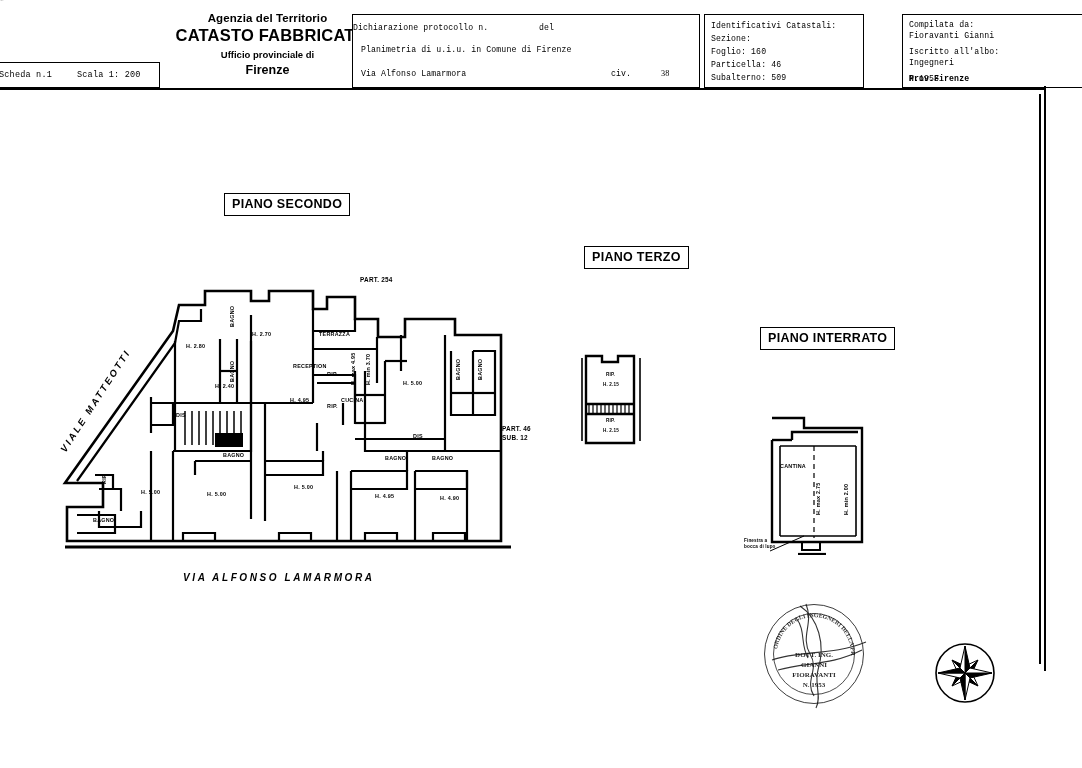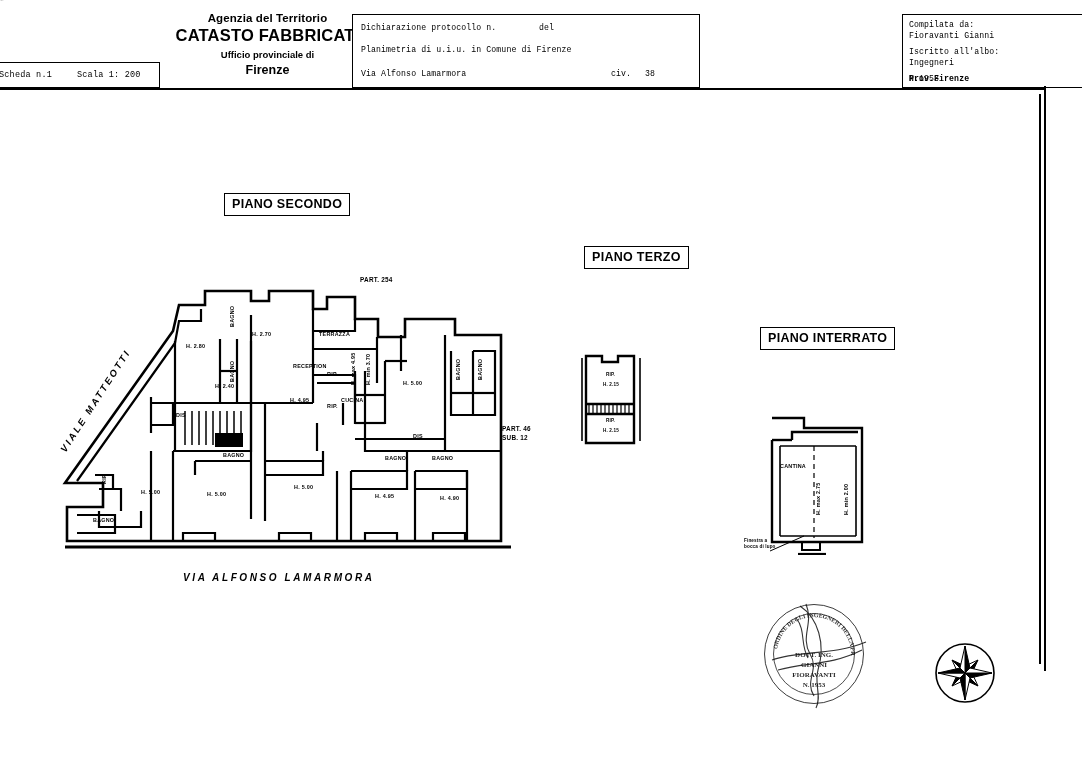--- a/index.html
+++ b/index.html
@@ -17,26 +17,26 @@
   #scala-label{}
 
   #agency{position:absolute;left:170px;top:12px;width:195px;text-align:center;}
   #agency .a1{font-size:11.5px;font-weight:bold;letter-spacing:.1px;}
   #agency .a2{font-size:16.5px;font-weight:bold;letter-spacing:.2px;margin-top:2px;}
   #agency .a3{font-size:9.5px;font-weight:bold;margin-top:4px;}
   #agency .a4{font-size:12.5px;font-weight:bold;margin-top:3px;}
 
   #box-decl{left:352px;top:14px;width:348px;height:74px;}
   #box-decl .l{position:absolute;font-size:8.2px;letter-spacing:.1px;white-space:nowrap;}
-  #decl-1{left:8px;top:8px;}
+  #decl-1{left:0;top:8px;}
   #decl-del{left:186px;top:8px;}
   #decl-2{left:8px;top:30px;}
   #decl-3{left:8px;top:54px;}
   #decl-civ{left:258px;top:54px;}
-  #decl-civnum{left:292px;top:54px;}
+  #decl-civnum{left:308px;top:54px;font-family:Liberation Serif, serif;}
 
   #box-ident{left:704px;top:14px;width:160px;height:74px;}
   #box-ident .l{position:absolute;font-size:8.2px;letter-spacing:.1px;white-space:nowrap;left:6px;}
   #id-t{top:6px;}
   #id-sez{top:19px;left:22px;}
   #id-fog{top:32px;left:30px;}
   #id-par{top:45px;}
   #id-sub{top:58px;}
 
   #box-comp{left:866px;top:14px;width:200px;height:74px;margin-left:36px;}
@@ -117,20 +117,27 @@
 
   <div class="hdr-box" id="box-decl">
     <div class="l mono" id="decl-1">Dichiarazione protocollo n.</div>
     <div class="l mono" id="decl-del">del</div>
     <div class="l mono" id="decl-2">Planimetria di u.i.u. in Comune di Firenze</div>
     <div class="l mono" id="decl-3">Via Alfonso Lamarmora</div>
     <div class="l mono" id="decl-civ">civ.</div>
     <div class="l mono" id="decl-civnum">38</div>
   </div>
 
+  <div class="hdr-box" id="box-ident">
+    <div class="l mono" id="id-t">Identificativi Catastali:</div>
+    <div class="l mono" id="id-sez">Sezione:</div>
+    <div class="l mono" id="id-fog">Foglio: 160</div>
+    <div class="l mono" id="id-par">Particella: 46</div>
+    <div class="l mono" id="id-sub">Subalterno: 509</div>
+  </div>
 
   <div class="hdr-box" id="box-comp">
     <div class="l mono" id="cp-1">Compilata da:</div>
     <div class="l mono" id="cp-2">Fioravanti Gianni</div>
     <div class="l mono" id="cp-3">Iscritto all'albo:</div>
     <div class="l mono" id="cp-4">Ingegneri</div>
     <div class="l mono" id="cp-5">Prov.Firenze</div>
     <div class="l mono" id="cp-6">N.1953</div>
   </div>
 

